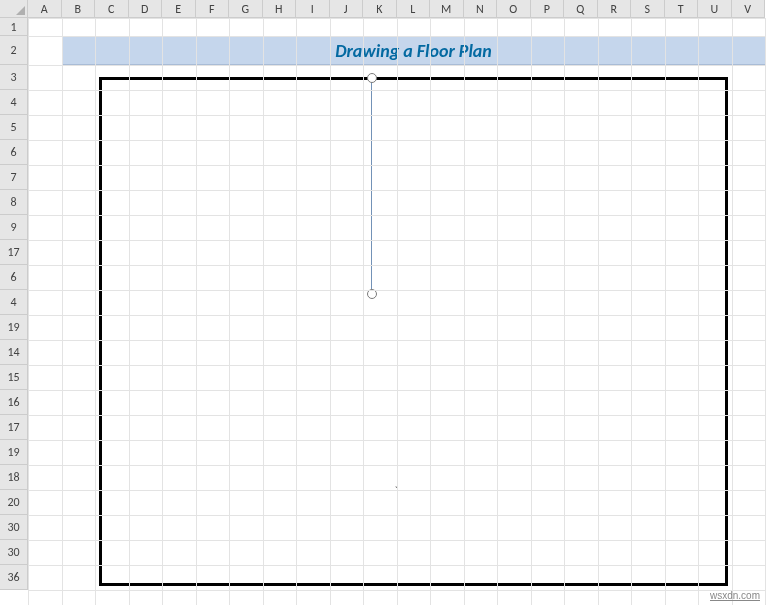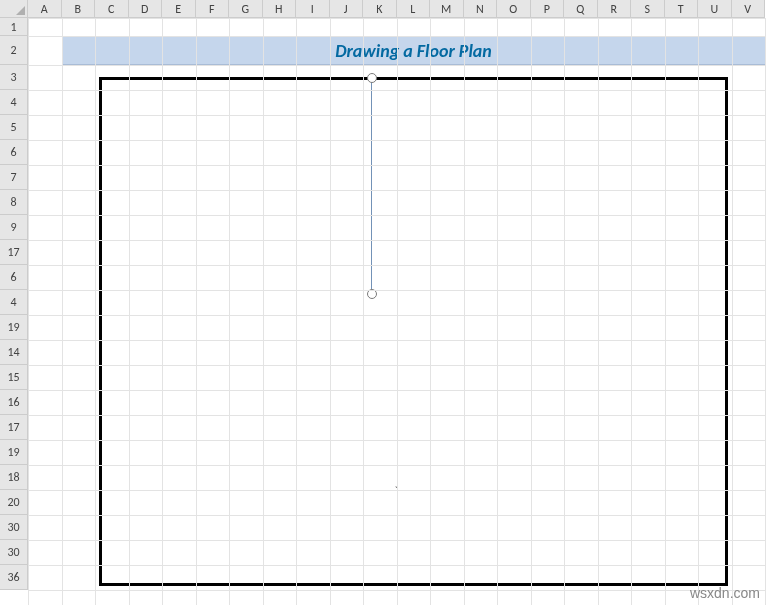--- a/index.html
+++ b/index.html
@@ -122,23 +122,24 @@
       transform: translate(-50%, -50%);
     }
     .stray {
       position:absolute;
       font-size: 11px;
       color: #555;
     }
     .watermark {
       position:absolute;
       right: 6px; bottom: 4px;
-      font-size: 14px;
+      font-size: 10px;
       color: #888;
       font-family: Arial, sans-serif;
+      text-decoration: underline;
     }
   </style>
 </head>
 <body>
 
 <div class="sheet">
 
   <div class="corner"></div>
 
   <div class="col-headers">

